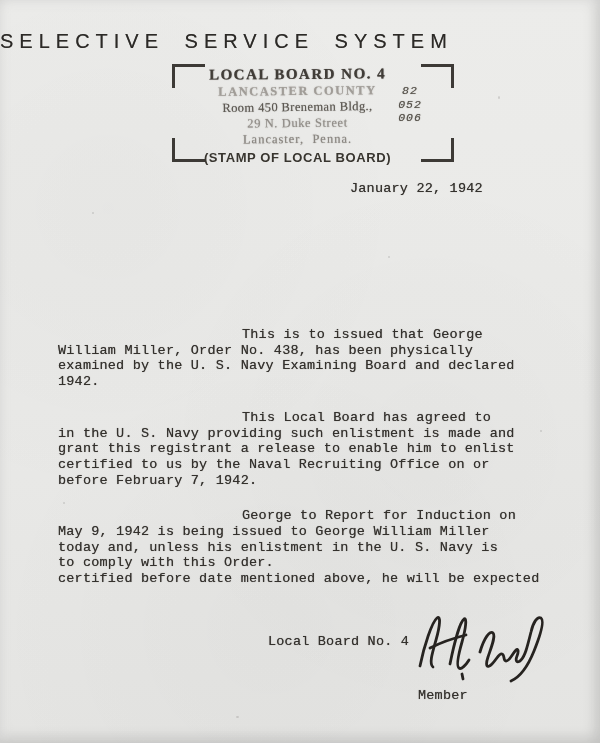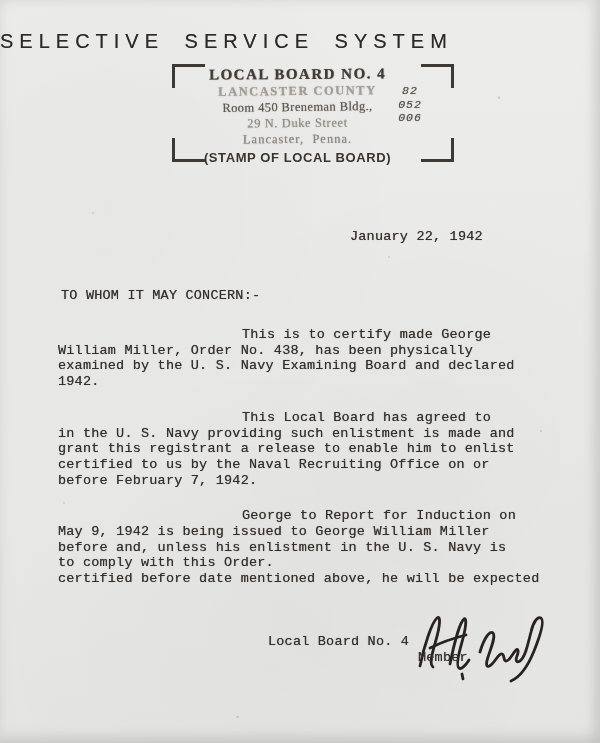--- a/index.html
+++ b/index.html
@@ -56,28 +56,28 @@
   #stamp-addr2{font-size:12.5px;color:#928e89;margin-top:1px;letter-spacing:0.6px;
     text-shadow:0 0 1.2px rgba(146,142,137,0.9);transform:rotate(-0.5deg);}
   #stamp-addr3{font-size:12.5px;color:#8b8782;margin-top:1px;letter-spacing:1px;
     text-shadow:0 0 1.1px rgba(139,135,130,0.9);transform:rotate(-0.4deg);}
   #stamp-caption{font-size:13px;font-weight:bold;letter-spacing:0.6px;color:#38352f;
     margin-top:3px;font-family:"Liberation Sans","DejaVu Sans",sans-serif;}
   #stamp-codes{position:absolute;left:218px;top:22px;width:40px;text-align:center;
     font-size:11.5px;line-height:13.5px;color:#5a564f;letter-spacing:1px;
     text-shadow:0 0 0.8px rgba(90,86,79,0.8);font-style:italic;}
   
-  #date-line{position:absolute;left:350px;top:181px;margin-top:48px;}
+  #date-line{position:absolute;left:350px;top:181px;}
   #salutation{position:absolute;left:61px;top:288px;}
   #letter-body{position:absolute;left:58px;top:327px;width:480px;}
   .para{margin:0 0 20px 0;}
   .line{white-space:pre;}
   .line.first{text-indent:184px;}
   #closing{position:absolute;left:268px;top:634px;}
-  #member-title{position:absolute;left:418px;top:650px;text-align:right;}
+  #member-title{position:absolute;left:418px;top:688px;text-align:right;}
   #signature{position:absolute;left:406px;top:608px;width:150px;height:82px;}
   .noise-dot{position:absolute;border-radius:50%;background:rgba(70,68,64,0.18);}
 </style>
 </head>
 <body>
 
 <div id="paper">
 
   <div id="doc-title">SELECTIVE SERVICE SYSTEM</div>
 
@@ -96,40 +96,39 @@
     </div>
     <div id="stamp-codes">
       <div>82</div>
       <div>052</div>
       <div>006</div>
     </div>
   </div>
 
   <div id="date-line" class="tw">January 22, 1942</div>
 
-  <div id="salutation" class="tw">TO WHOM IT MAY CONCERN:-</div>
 
   <div id="letter-body">
     <div class="para">
-      <div class="tw line first">This is to certify made George</div>
+      <div class="tw line first">This is to issued that George</div>
       <div class="tw line">William Miller, Order No. 438, has been physically</div>
       <div class="tw line">examined by the U. S. Navy Examining Board and declared</div>
       <div class="tw line">1942.</div>
     </div>
     <div class="para">
       <div class="tw line first">This Local Board has agreed to</div>
       <div class="tw line">in the U. S. Navy providing such enlistment is made and</div>
       <div class="tw line">grant this registrant a release to enable him to enlist</div>
       <div class="tw line">certified to us by the Naval Recruiting Office on or</div>
       <div class="tw line">before February 7, 1942.</div>
     </div>
     <div class="para">
       <div class="tw line first">George to Report for Induction on</div>
       <div class="tw line">May 9, 1942 is being issued to George William Miller</div>
-      <div class="tw line">before and, unless his enlistment in the U. S. Navy is</div>
+      <div class="tw line">today and, unless his enlistment in the U. S. Navy is</div>
       <div class="tw line">to comply with this Order.</div>
       <div class="tw line">certified before date mentioned above, he will be expected</div>
     </div>
   </div>
 
   <div id="closing" class="tw">Local Board No. 4</div>
 
   <svg id="signature" viewBox="0 0 150 82">
     <g fill="none" stroke="#262320" stroke-width="2.8" stroke-linecap="round" stroke-linejoin="round">
       <path d="M14,58 C18,38 26,14 31,10 C35,7 34,18 30,32 C26,46 23,56 27,59"></path>

